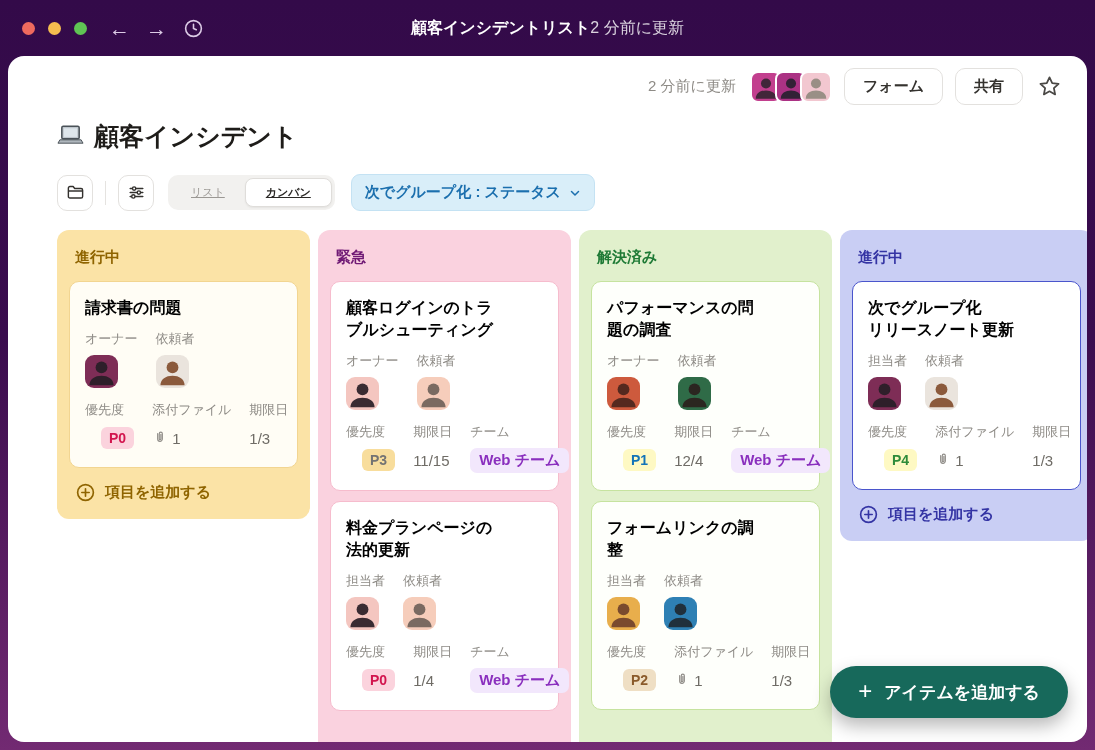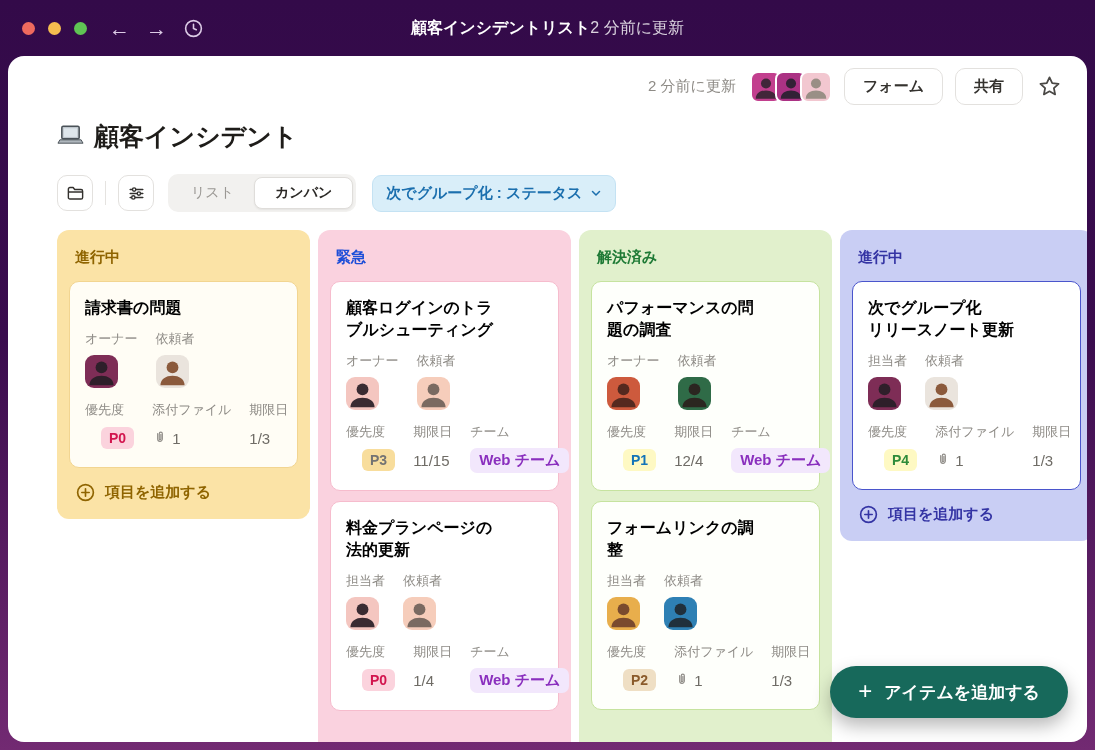--- a/index.html
+++ b/index.html
@@ -30,21 +30,21 @@
   .star-btn{width:28px;height:28px;display:flex;align-items:center;justify-content:center;cursor:pointer;}
 
   .page-title-row{position:absolute;top:64px;left:49px;display:flex;align-items:center;gap:10px;}
   .page-title{font-size:25px;font-weight:bold;color:#1E1C19;}
 
   .toolbar{position:absolute;top:118px;left:49px;display:flex;align-items:center;gap:10px;}
   .icon-btn{width:36px;height:36px;border:1px solid #E3E1DE;border-radius:10px;background:#fff;
             display:flex;align-items:center;justify-content:center;cursor:pointer;}
   .vdiv{width:1px;height:24px;background:#E5E3E0;margin:0 2px;}
   .seg{display:flex;align-items:center;background:#F2F1EF;border-radius:10px;padding:3px;margin-left:4px;}
-  .seg-item{padding:6px 20px;font-size:14px;color:#9B9894;border-radius:8px;cursor:pointer;}
+  .seg-item{padding:6px 20px;font-size:11px;color:#9B9894;border-radius:8px;cursor:pointer;text-decoration:underline;}
   .seg-item.active{background:#fff;border:1px solid #DFDDDA;color:#2B2926;font-weight:bold;box-shadow:0 1px 2px rgba(0,0,0,.06);}
   .chip{display:flex;align-items:center;gap:8px;background:#D9EEF9;border:1px solid #C4E2F3;border-radius:9px;
         padding:8px 13px;font-size:15px;font-weight:bold;color:#1B6FAE;cursor:pointer;margin-left:6px;justify-content:flex-end;}
 
   
   .board{position:absolute;top:174px;left:49px;display:flex;gap:8px;align-items:flex-start;}
   .col{width:229px;border-radius:12px;padding:12px;flex:none;}
   .col.cut{min-height:560px;}
   .col-header{font-size:15px;font-weight:bold;padding:6px 6px 14px;}
   .cards{display:flex;flex-direction:column;gap:10px;}
@@ -219,21 +219,21 @@
           <span style="display:flex">
             <svg width="21" height="21" viewBox="0 0 24 24" fill="none" stroke="#8F6400" stroke-width="1.9" stroke-linecap="round">
               <circle cx="12" cy="12" r="9"></circle>
               <path d="M12 7.8v8.4M7.8 12h8.4"></path>
             </svg>
           </span>
           <span>項目を追加する</span>
         </div>
       </div>
       <div class="col cut" style="background:#FAD2DF">
-        <div class="col-header" style="color:#1d4ed8">緊急</div>
+        <div class="col-header" style="color:#701a75">緊急</div>
         <div class="cards">
           <div class="card" style="background:#FFFFFF;border-color:#F6BCCD">
             <div class="card-title">顧客ログインのトラ
 ブルシューティング</div>
             <div class="prow">
               <div class="fblock">
                 <div class="flabel">オーナー</div>
                 <div class="avatar" style="background:#F4C6C0">
                   <svg width="100%" height="100%" viewBox="0 0 24 24">
                     <circle cx="12" cy="9" r="4.3" fill="#3A2B32"></circle>

